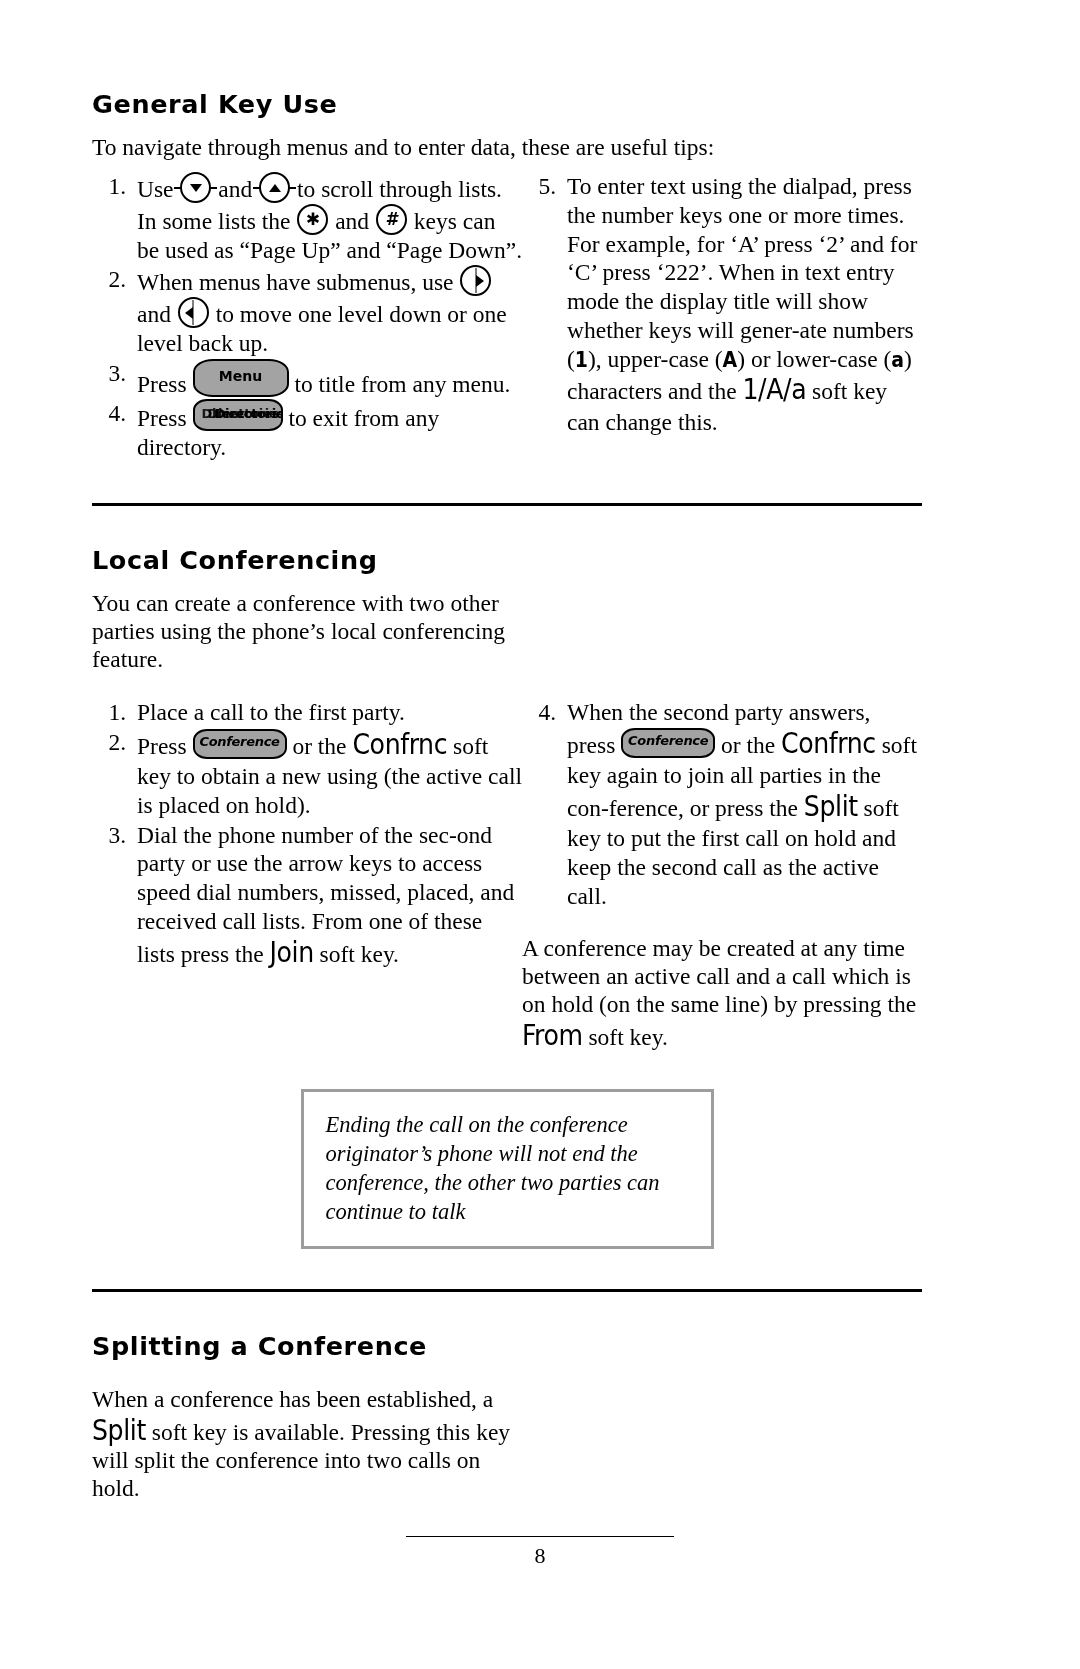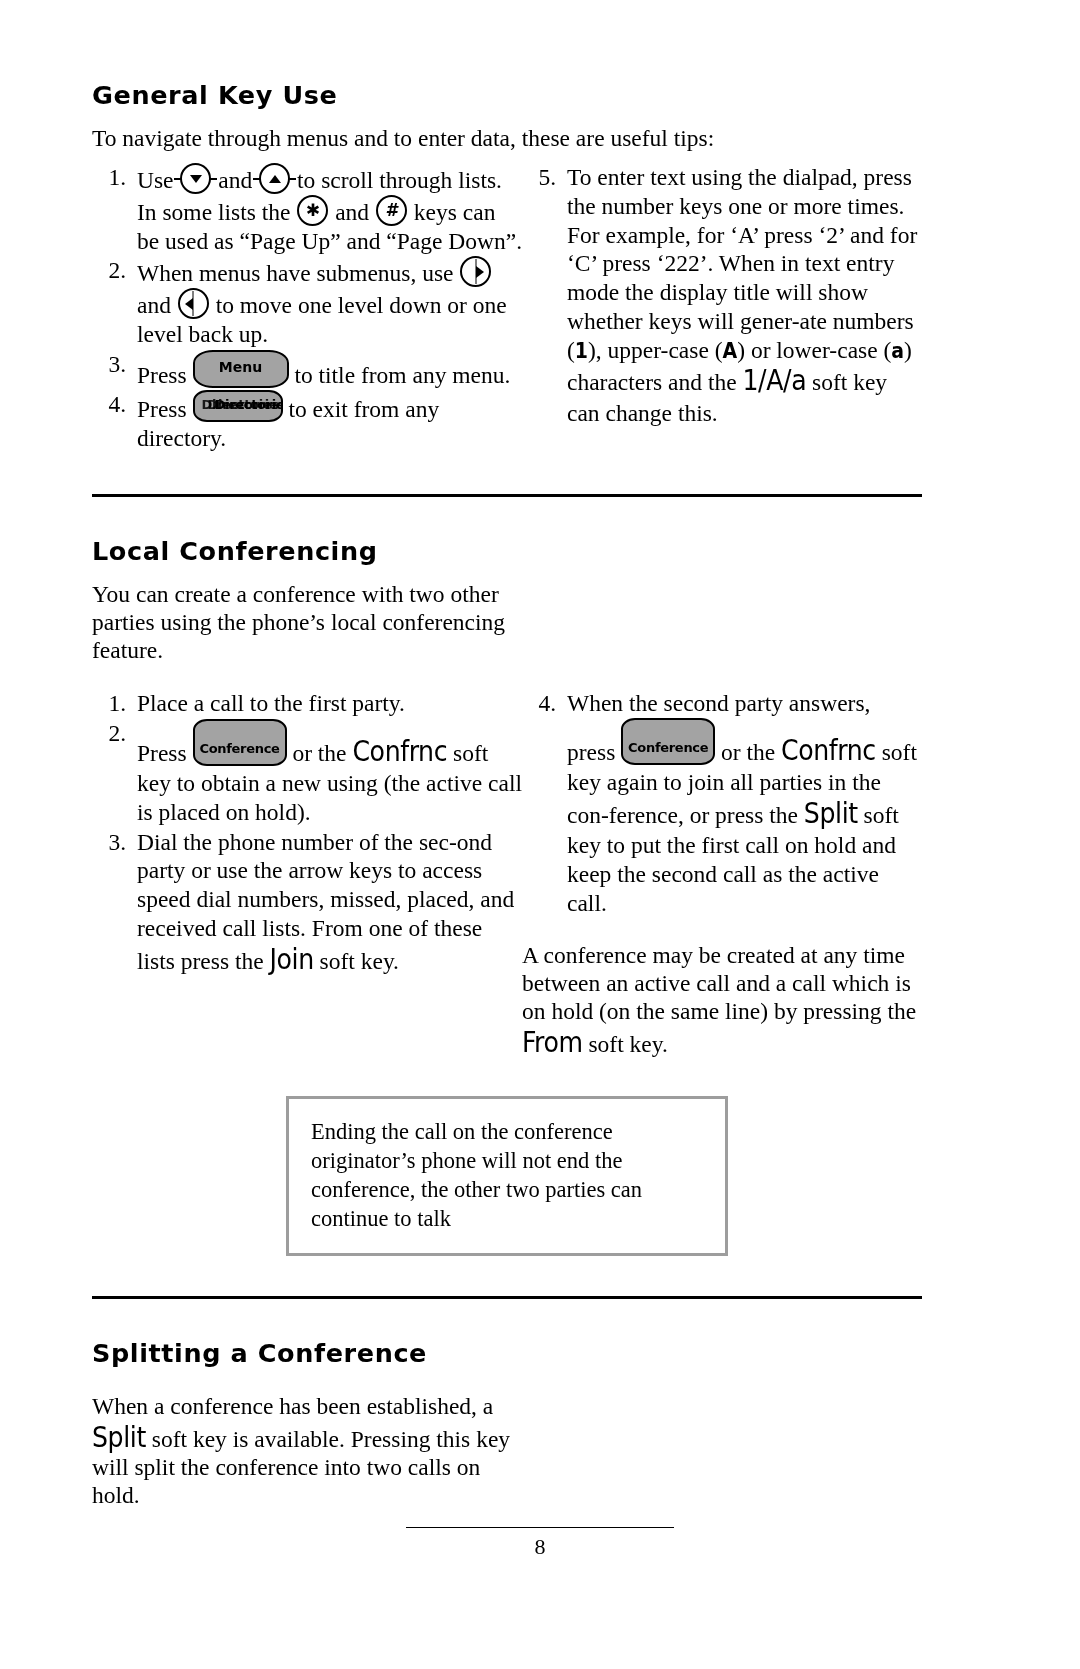--- a/index.html
+++ b/index.html
@@ -10,21 +10,21 @@
   body {
     width: 1080px;
     height: 1669px;
     position: relative;
     font-family: "Liberation Serif", serif;
     color: #000000;
     overflow: hidden;
   }
   .page {
     position: absolute;
-    left: 0; top: 3px;
+    left: 0; top: 12px;
     width: 1080px;
     height: 1326px;
     padding: 0;
   }
   .content {
     position: absolute;
     left: 92px;
     top: 78px;
     width: 830px;
   }
@@ -170,24 +170,25 @@
     width: 86px;
     height: 22px;
     padding-top: 6px;
     font-size: 13px;
     border-radius: 14px / 11px;
     letter-spacing: -0.3px;
   }
   .hardkey.conference {
     width: 90px;
     height: 22px;
-    padding-top: 21px;
+    padding-top: 4px;
     font-size: 13px;
     border-radius: 14px / 11px;
     letter-spacing: -0.3px;
+    font-style: italic;
   }
   
   .smear { position: relative; display: inline-block; padding-left: 20px; }
   .smear .l1, .smear .l2 {
     position: absolute;
     left: 0; right: 0; top: 0;
     opacity: 0.85;
   }
   .smear .l1 { transform: translateX(-3px); }
   .smear .l2 { transform: translateX(3px); }
@@ -211,21 +212,22 @@
     border: none;
     border-top: 3.5px solid #000;
     margin: 0;
     width: 830px;
   }
 
   
   .notebox {
     border: 3px solid #9d9d9d;
     background: #ffffff;
-    padding: 18px 38px 20px 22px;
+    padding: 18px 9px 20px 22px;
+    font-style: italic;
     font-size: 22.5px;
     line-height: 1.29;
     width: 376px;
     margin: 0 auto;
   }
   .notebox p { margin: 0; }
 
   
   .footer {
     position: absolute;

